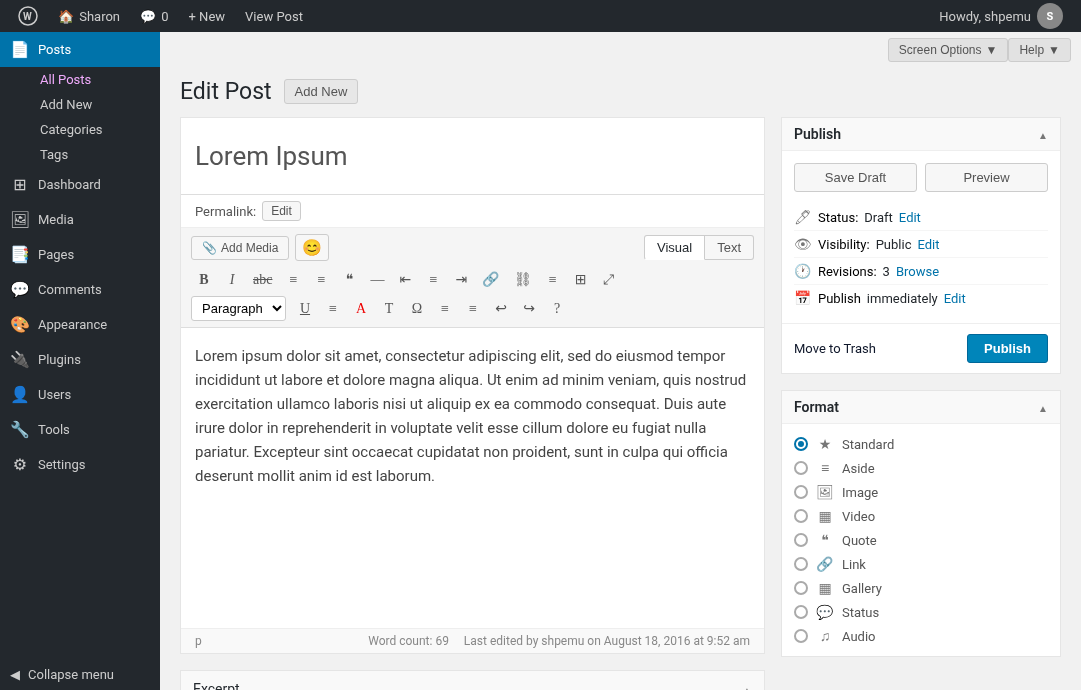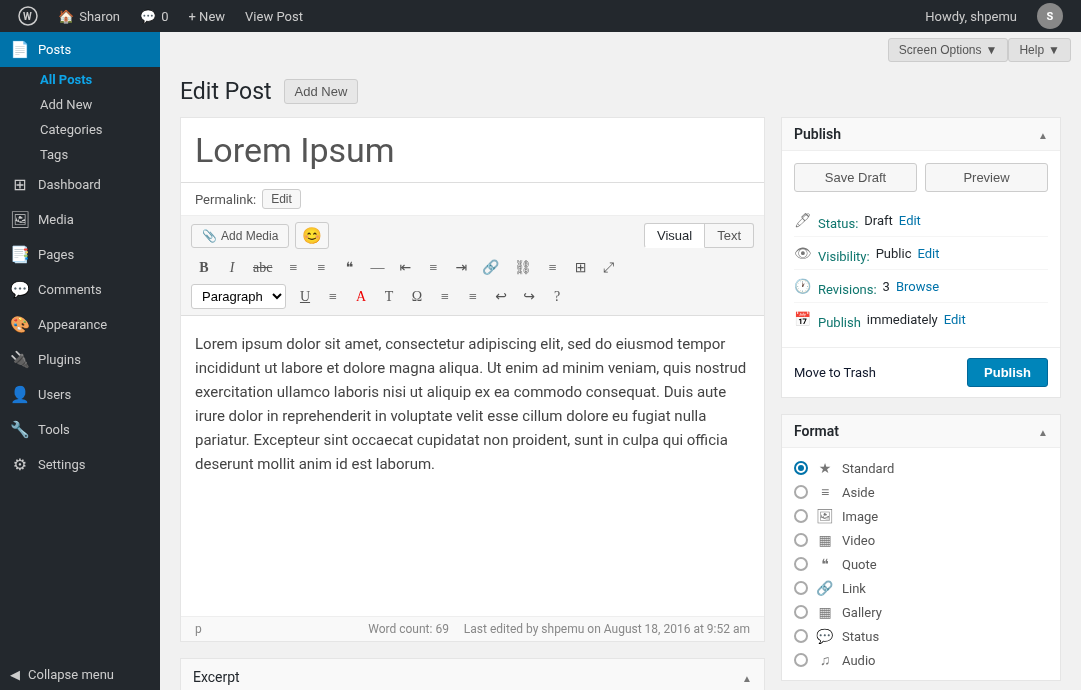--- a/index.html
+++ b/index.html
@@ -43,21 +43,21 @@
       gap: 0;
       margin-left: auto;
     }
     .howdy {
       display: flex;
       align-items: center;
       padding: 0 10px;
       height: 21px;
       color: #ccc;
       font-size: 13px;
-      gap: 20px;
+      gap: 6px;
       cursor: pointer;
     }
     .avatar-circle {
       width: 26px; height: 26px;
       border-radius: 50%;
       background: #888;
       display: flex; align-items: center; justify-content: center;
       color: #fff; font-size: 11px;
       font-weight: bold;
     }
@@ -86,21 +86,21 @@
     .menu-item .menu-icon { font-size: 16px; width: 20px; text-align: center; }
 
     .submenu { padding-left: 10px; }
     .submenu-item {
       display: block;
       padding: 5px 10px 5px 30px;
       color: #ccc;
       cursor: pointer;
       font-size: 13px;
     }
-    .submenu-item.current { color: #0ea5e9; font-weight: 700; }
+    .submenu-item.current { color: #f0abfc; font-weight: 400; }
 
     .collapse-menu {
       display: flex;
       align-items: center;
       padding: 8px 10px;
       color: #ccc;
       cursor: pointer;
       gap: 8px;
       font-size: 13px;
       position: absolute;
@@ -173,22 +173,22 @@
     .editor-area {
       flex: 1;
       background: #fff;
       border: 1px solid #e5e5e5;
     }
 
     .post-title-input {
       width: 100%;
       border: none;
       border-bottom: 1px solid #ddd;
-      padding: 12px 14px;
-      font-size: 34px;
+      padding: 23px 14px;
+      font-size: 26px;
       color: #555;
       outline: none;
       font-family: inherit;
       background: #fff;
     }
     .post-title-input::placeholder { color: #aaa; }
 
     .permalink-row {
       padding: 6px 14px;
       font-size: 13px;
@@ -383,21 +383,21 @@
     .publish-meta { font-size: 13px; }
     .publish-meta-row {
       display: flex;
       align-items: center;
       padding: 5px 0;
       gap: 6px;
       border-bottom: 1px solid #f5f5f5;
     }
     .publish-meta-row:last-child { border-bottom: none; }
     .pm-icon { font-size: 14px; color: #777; width: 18px; }
-    .pm-label { color: #0f766e; margin-top: 7px; }
+    .pm-label { color: #000000; }
     .pm-value { color: #23282d; }
     .pm-link { color: #0073aa; text-decoration: none; cursor: pointer; }
 
     .publish-footer {
       border-top: 1px solid #eee;
       padding: 10px 12px;
       display: flex;
       justify-content: space-between;
       align-items: center;
     }

